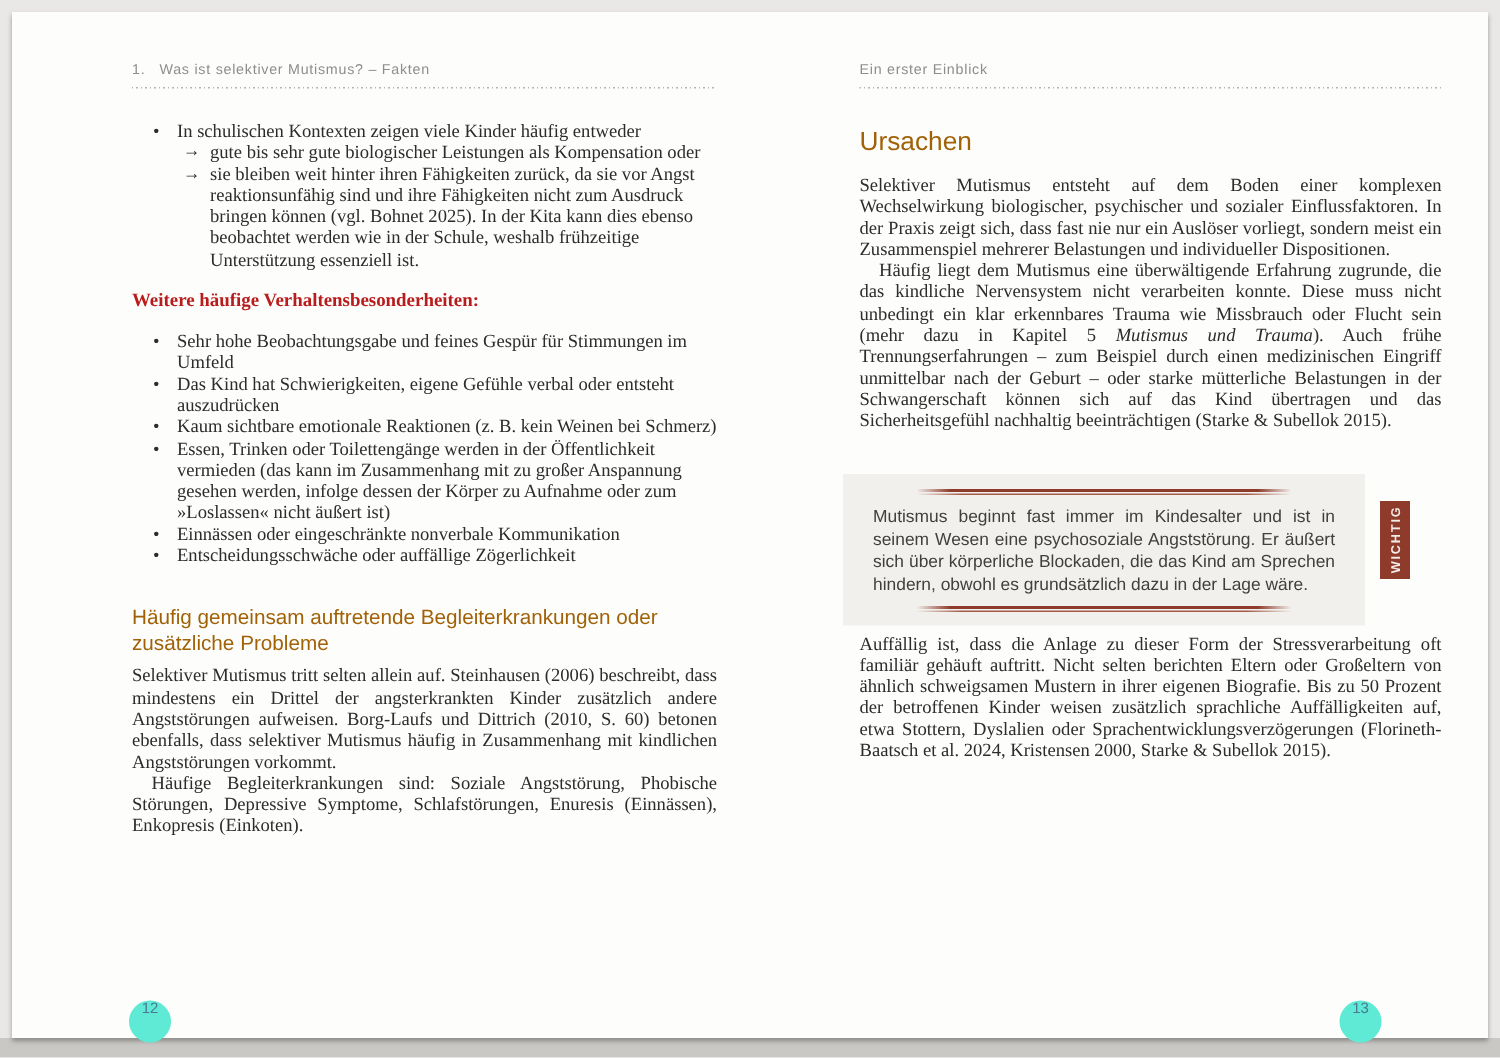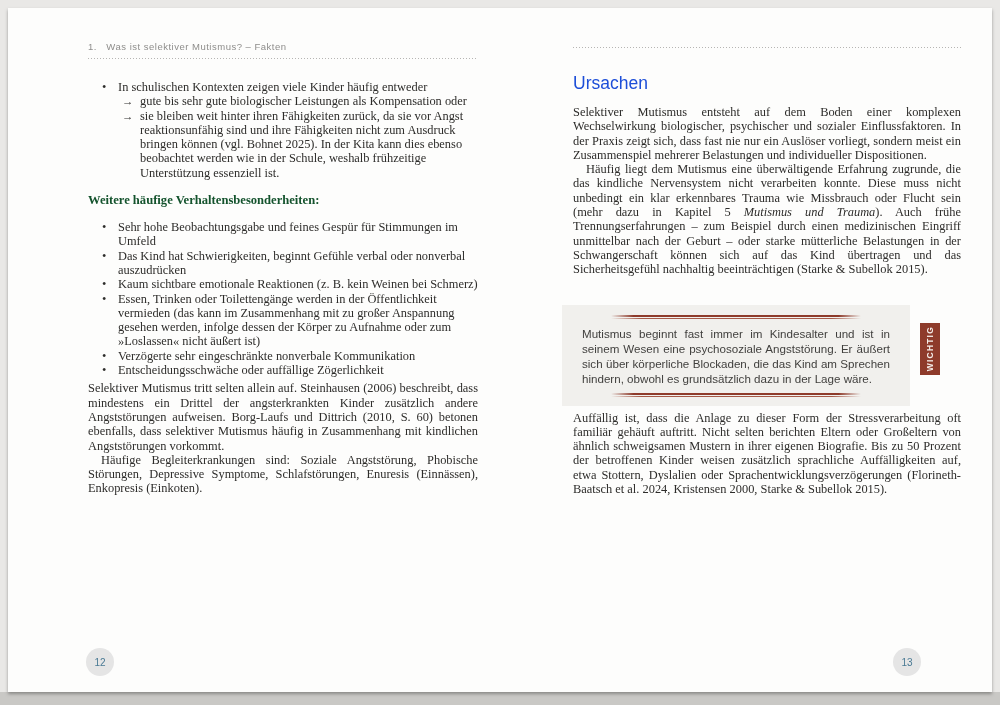--- a/index.html
+++ b/index.html
@@ -35,24 +35,24 @@
 
   .list{margin-top:20px;}
   .list2{margin-top:12px;}
   .li{display:flex;align-items:flex-start;}
   .li .m{flex:none;width:16px;text-align:left;}
   .li{padding-left:14px;}
   .li.sub{padding-left:34px;}
   .li.sub .m{width:18px;font-size:11.5px;}
   .li .t{flex:1;}
 
-  .bold-head{margin-top:13px;font-weight:bold;font-size:12.6px;color:#14532d;}
+  .bold-head{margin-top:13px;font-weight:bold;font-size:12.6px;color:#b91c1c;}
 
   .sec-head{
-    font-family:"Liberation Sans",sans-serif;color:#1d4ed8;font-weight:normal;
+    font-family:"Liberation Sans",sans-serif;color:#a16207;font-weight:normal;
     font-size:13.8px;line-height:16.5px;margin:27px 0 6px 0;
   }
   .sec-head.big{font-size:17.5px;line-height:20px;margin:24px 0 12px 0;}
 
   .wichtig-wrap{position:relative;margin:28px 0 0 -11px;width:370px;height:72px;}
   .wichtig-box{
     position:absolute;left:0;top:0;width:348px;box-sizing:border-box;
     background:#f1f0ed;padding:10px 20px 9px 20px;
   }
   .orn{width:250px;margin:0 auto;}
@@ -66,22 +66,22 @@
     position:absolute;left:358px;top:18px;width:20px;height:52px;background:#8e3b2b;
     display:flex;align-items:center;justify-content:center;
   }
   .wichtig-tab span{
     writing-mode:vertical-rl;transform:rotate(180deg);
     font-family:"Liberation Sans",sans-serif;font-size:8.5px;font-weight:bold;
     letter-spacing:1.2px;color:#f4ece8;
   }
 
   .page-num{
-    position:absolute;top:640px;width:28px;height:28px;border-radius:50%;
-    background:#e5e5e5;display:flex;align-items:center;justify-content:center;
+    position:absolute;top:659px;width:28px;height:28px;border-radius:50%;
+    background:#5eead4;display:flex;justify-content:center;
     font-family:"Liberation Sans",sans-serif;font-size:10px;color:#4a7a94;
   }
   .page-num.ln{left:78px;}
   .page-num.rn{left:885px;}
 
   .it{font-style:italic;}
   .mt4{margin-top:4px;}
   .mt32{margin-top:34px;}
 </style>
 </head>
@@ -112,45 +112,47 @@
 
     <div class="bold-head">Weitere häufige Verhaltensbesonderheiten:</div>
 
     <div class="list list2 body-text">
       <div class="li">
         <span class="m">•</span>
         <span class="t">Sehr hohe Beobachtungsgabe und feines Gespür für Stimmungen im Umfeld</span>
       </div>
       <div class="li">
         <span class="m">•</span>
-        <span class="t">Das Kind hat Schwierigkeiten, beginnt Gefühle verbal oder nonverbal auszudrücken</span>
+        <span class="t">Das Kind hat Schwierigkeiten, eigene Gefühle verbal oder entsteht auszudrücken</span>
       </div>
       <div class="li">
         <span class="m">•</span>
         <span class="t">Kaum sichtbare emotionale Reaktionen (z. B. kein Weinen bei Schmerz)</span>
       </div>
       <div class="li">
         <span class="m">•</span>
         <span class="t">Essen, Trinken oder Toilettengänge werden in der Öffentlichkeit vermieden (das kann im Zusammenhang mit zu großer Anspannung gesehen werden, infolge dessen der Körper zu Aufnahme oder zum »Loslassen« nicht äußert ist)</span>
       </div>
       <div class="li">
         <span class="m">•</span>
-        <span class="t">Verzögerte sehr eingeschränkte nonverbale Kommunikation</span>
+        <span class="t">Einnässen oder eingeschränkte nonverbale Kommunikation</span>
       </div>
       <div class="li">
         <span class="m">•</span>
         <span class="t">Entscheidungsschwäche oder auffällige Zögerlichkeit</span>
       </div>
     </div>
 
+    <h2 class="sec-head">Häufig gemeinsam auftretende Begleiterkrankungen oder zusätzliche Probleme</h2>
     <p class="body-text just mt4">Selektiver Mutismus tritt selten allein auf. Steinhausen (2006) beschreibt, dass mindestens ein Drittel der angsterkrankten Kinder zusätzlich andere Angststörungen aufweisen. Borg-Laufs und Dittrich (2010, S. 60) betonen ebenfalls, dass selektiver Mutismus häufig in Zusammenhang mit kindlichen Angststörungen vorkommt.</p>
     <p class="body-text just ind">Häufige Begleiterkrankungen sind: Soziale Angststörung, Phobische Störungen, Depressive Symptome, Schlafstörungen, Enuresis (Einnässen), Enkopresis (Einkoten).</p>
   </div>
 
   <div class="col right">
+    <div class="running-head">Ein erster Einblick</div>
     <div class="dotted-rule"></div>
 
     <h1 class="sec-head big">Ursachen</h1>
 
     <p class="body-text just">Selektiver Mutismus entsteht auf dem Boden einer komplexen Wechselwirkung biologischer, psychischer und sozialer Einflussfaktoren. In der Praxis zeigt sich, dass fast nie nur ein Auslöser vorliegt, sondern meist ein Zusammenspiel mehrerer Belastungen und individueller Dispositionen.</p>
     <p class="body-text just ind"><span>Häufig liegt dem Mutismus eine überwältigende Erfahrung zugrunde, die das kindliche Nervensystem nicht verarbeiten konnte. Diese muss nicht unbedingt ein klar erkennbares Trauma wie Missbrauch oder Flucht sein (mehr dazu in Kapitel 5 </span><span class="it">Mutismus und Trauma</span><span>). Auch frühe Trennungserfahrungen – zum Beispiel durch einen medizinischen Eingriff unmittelbar nach der Geburt – oder starke mütterliche Belastungen in der Schwangerschaft können sich auf das Kind übertragen und das Sicherheitsgefühl nachhaltig beeinträchtigen (Starke &amp; Subellok 2015).</span></p>
 
     <div class="wichtig-wrap">
       <div class="wichtig-box">
         <div class="orn">

